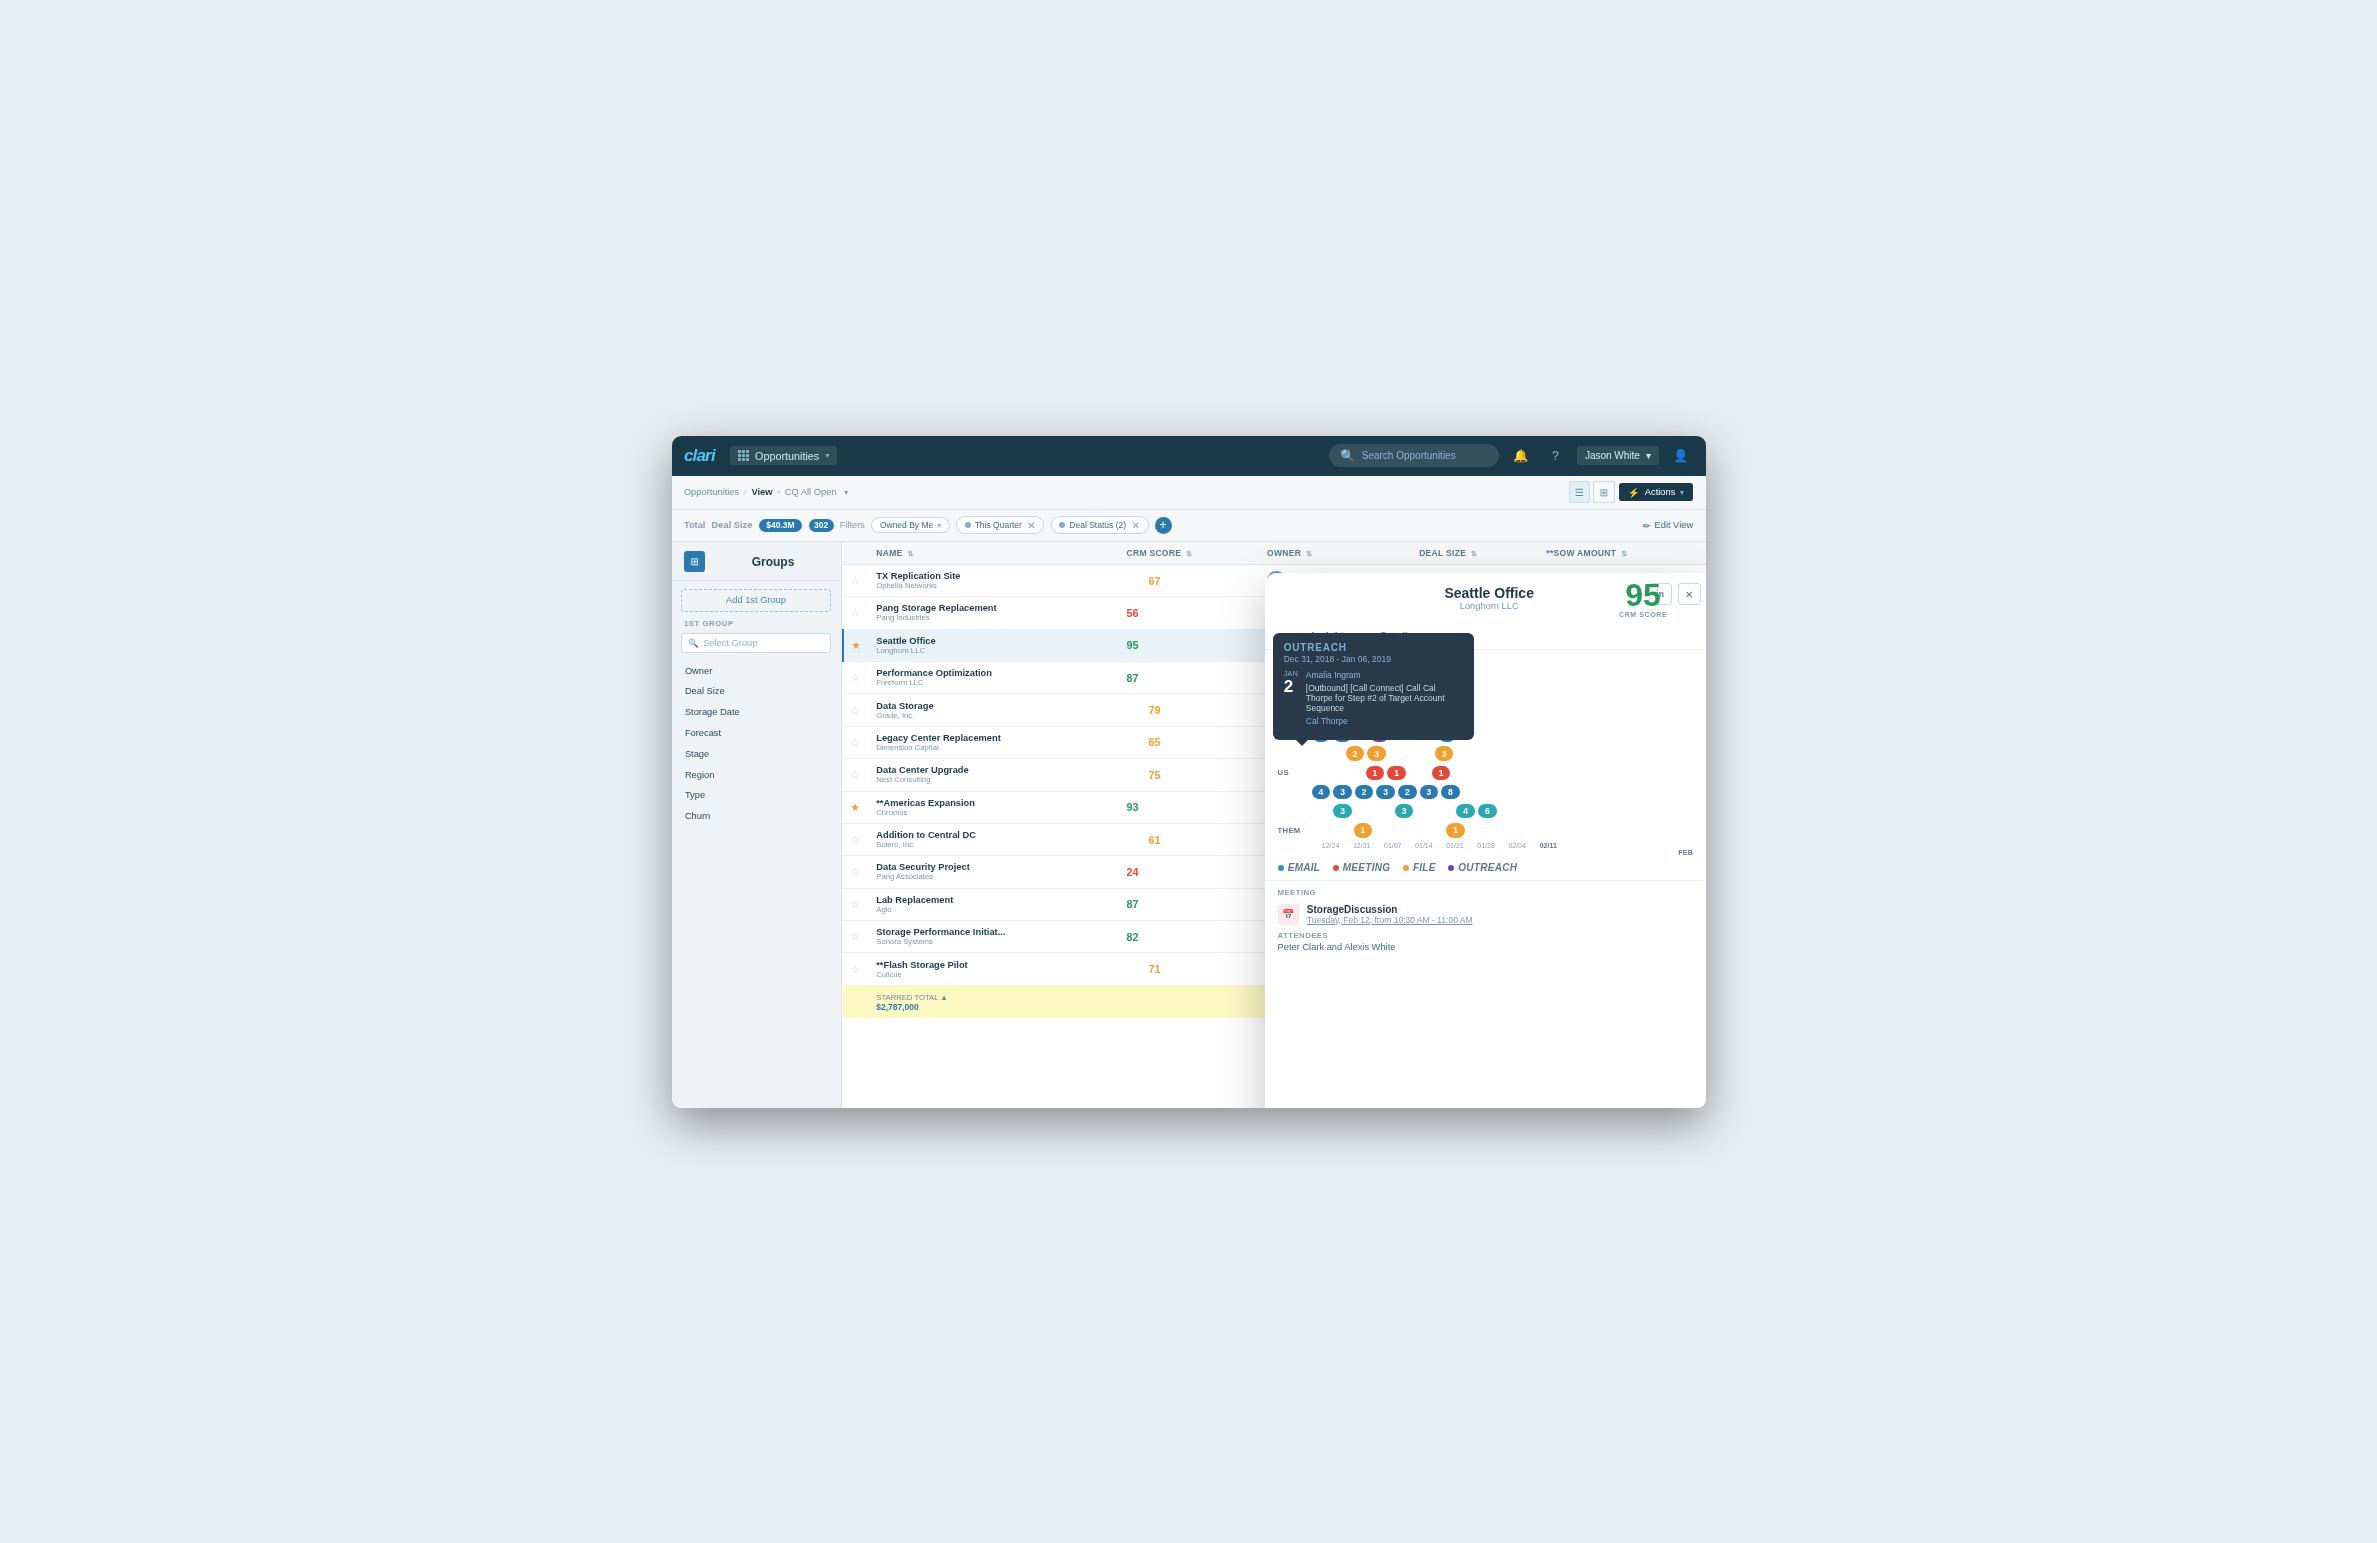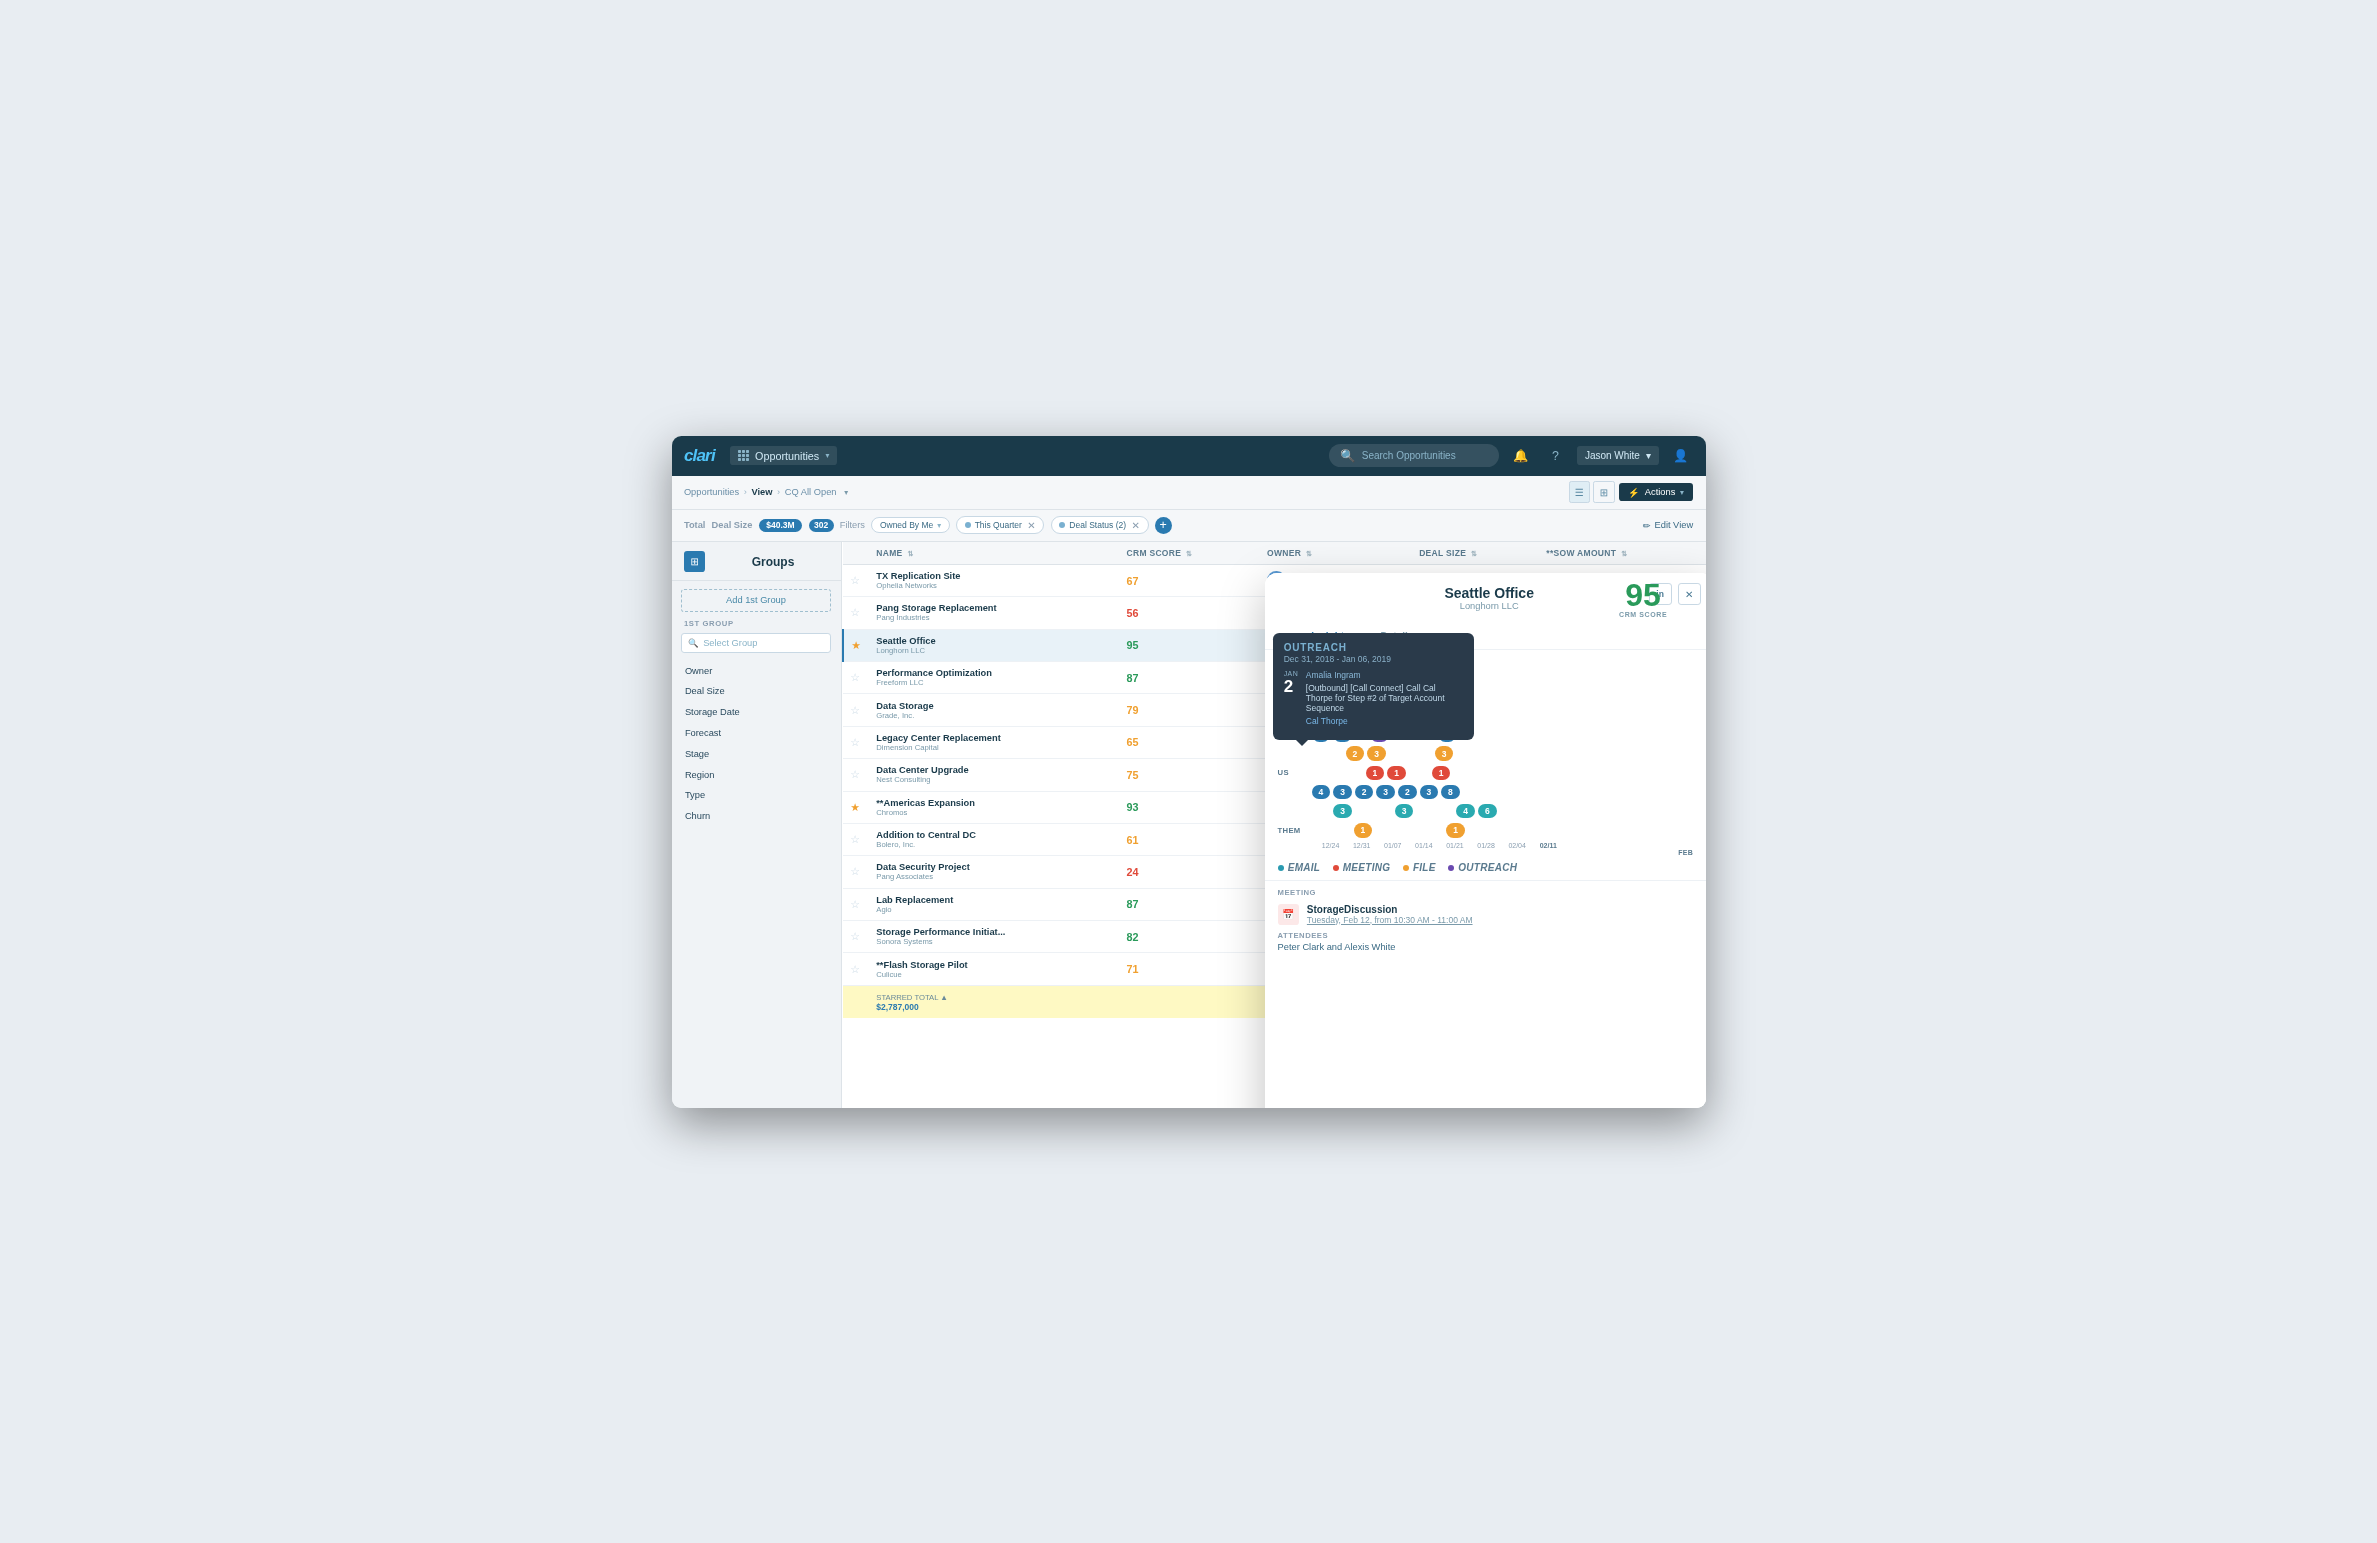--- a/index.html
+++ b/index.html
@@ -388,21 +388,21 @@
     }
     .opp-company {
       font-size: 7.7px;
       color: #7a9aaa;
     }
     .crm-score {
       font-weight: 700;
       font-size: 10.8px;
     }
     .score-green { color: #2a9a5a; }
-    .score-orange { color: #f0a030; }
+    .score-orange { color: #f0a030; margin-left: 22px; }
     .score-red { color: #e04a3a; }
     .owner-avatar {
       width: 18.5px;
       height: 18.5px;
       border-radius: 50%;
       display: inline-flex;
       align-items: center;
       justify-content: center;
       font-size: 7px;
       font-weight: 700;

